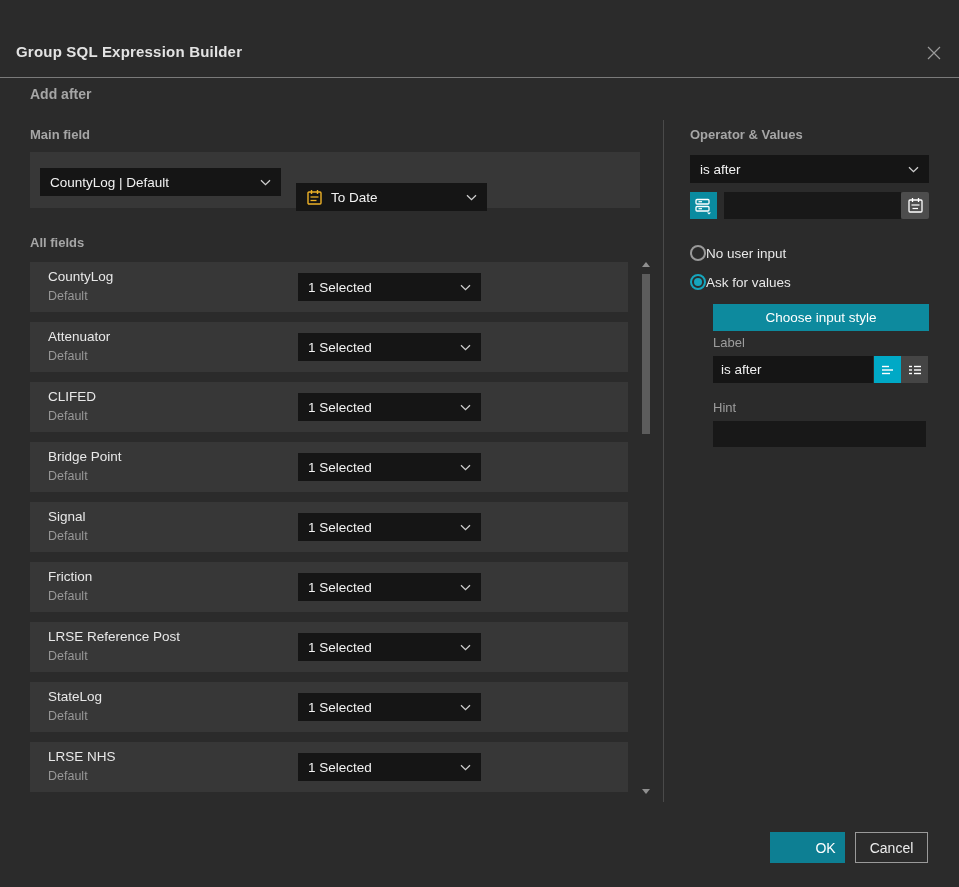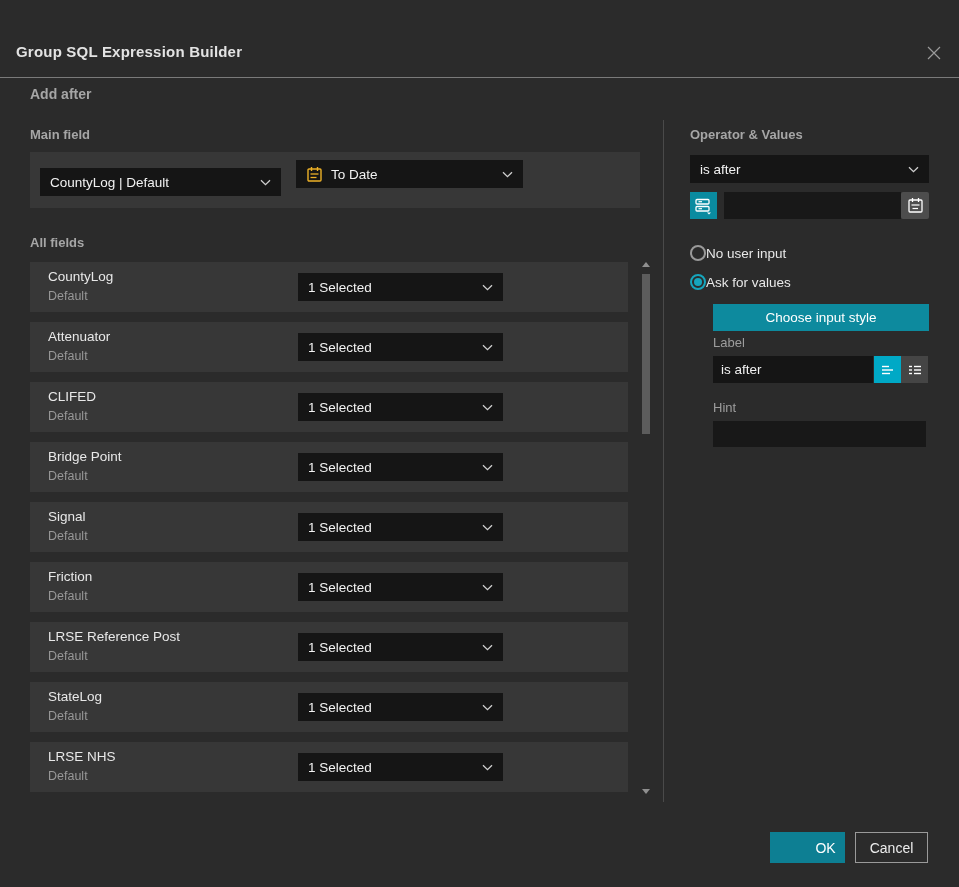--- a/index.html
+++ b/index.html
@@ -35,32 +35,32 @@
   .select {
     background: #151515; height: 28px; display: flex; align-items: center;
     padding: 0 10px; cursor: pointer; position: absolute;
   }
   .select .sel-text { font-size: 13.5px; color: #f2f2f2; white-space: nowrap; overflow: hidden; }
   .select .chev { margin-left: auto; display: flex; align-items: center; }
 
   
   .main-field-panel { position: absolute; left: 30px; top: 152px; width: 610px; height: 56px; background: #373737; }
   .sel-mainfield { left: 40px;  top: 168px; width: 241px; }
-  .sel-todate    { left: 296px; top: 160px; width: 227px; }
+  .sel-todate    { left: 296px; top: 183px; width: 191px; }
   .sel-todate .cal { margin-right: 8px; display: flex; align-items: center; }
 
   
   .fields-list {
     position: absolute; left: 30px; top: 262px; width: 598px;
     display: flex; flex-direction: column; gap: 10px;
   }
   .field-row { position: relative; height: 50px; background: #373737; flex: 0 0 50px; }
   .field-row .f-name { position: absolute; left: 18px; top: 7px;  font-size: 13.5px; color: #e8e8e8; }
   .field-row .f-sub  { position: absolute; left: 18px; top: 27px; font-size: 12.5px; color: #989898; }
-  .field-row .select { left: 268px; top: 11px; width: 205px; }
+  .field-row .select { left: 268px; top: 11px; width: 183px; }
 
   
   .scrollbar { position: absolute; left: 639px; top: 258px; width: 14px; height: 540px; }
   .sb-arrow { position: absolute; left: 3px; width: 0; height: 0; border-left: 4px solid transparent; border-right: 4px solid transparent; }
   .sb-up   { top: 4px;    border-bottom: 5px solid #8f8f8f; }
   .sb-down { bottom: 4px; border-top: 5px solid #8f8f8f; }
   .sb-thumb { position: absolute; left: 3px; top: 16px; width: 8px; height: 160px; background: #5c5c5c; }
 
   
   .col-divider { position: absolute; left: 663px; top: 120px; width: 1px; height: 682px; background: #4a4a4a; }

